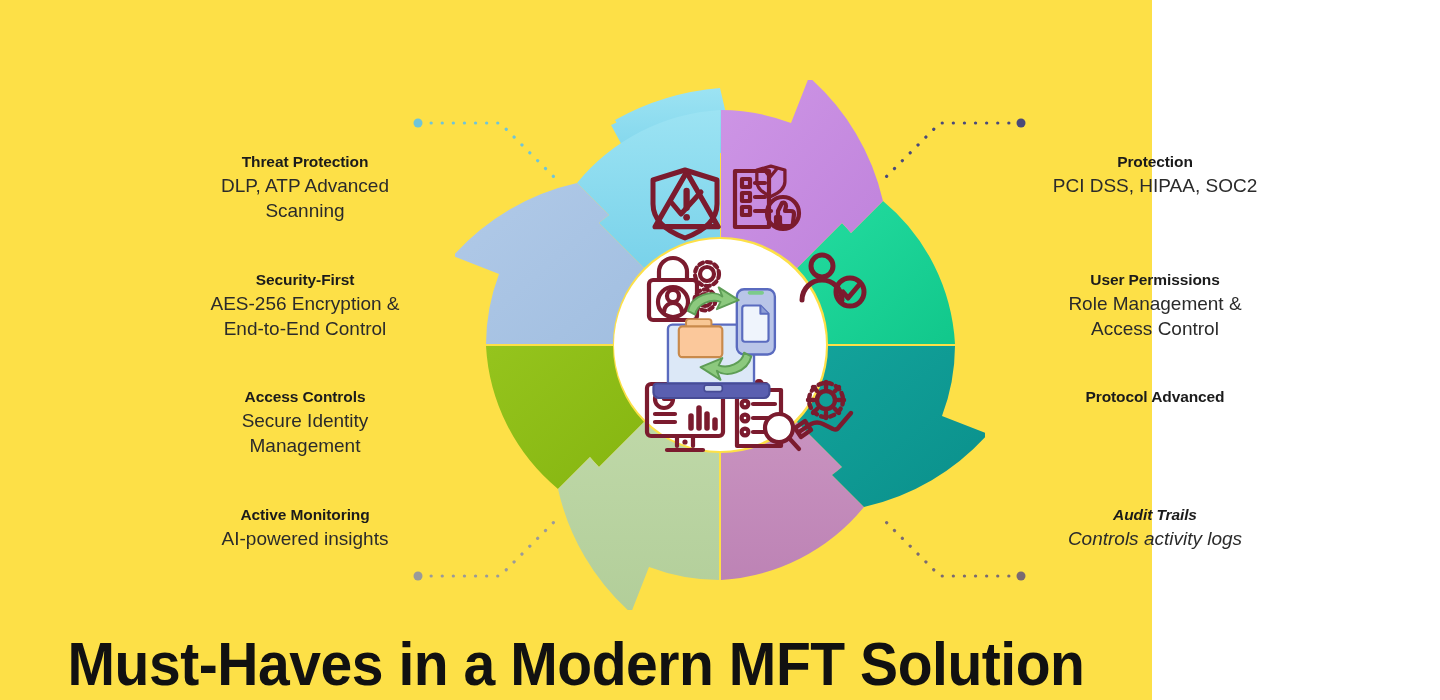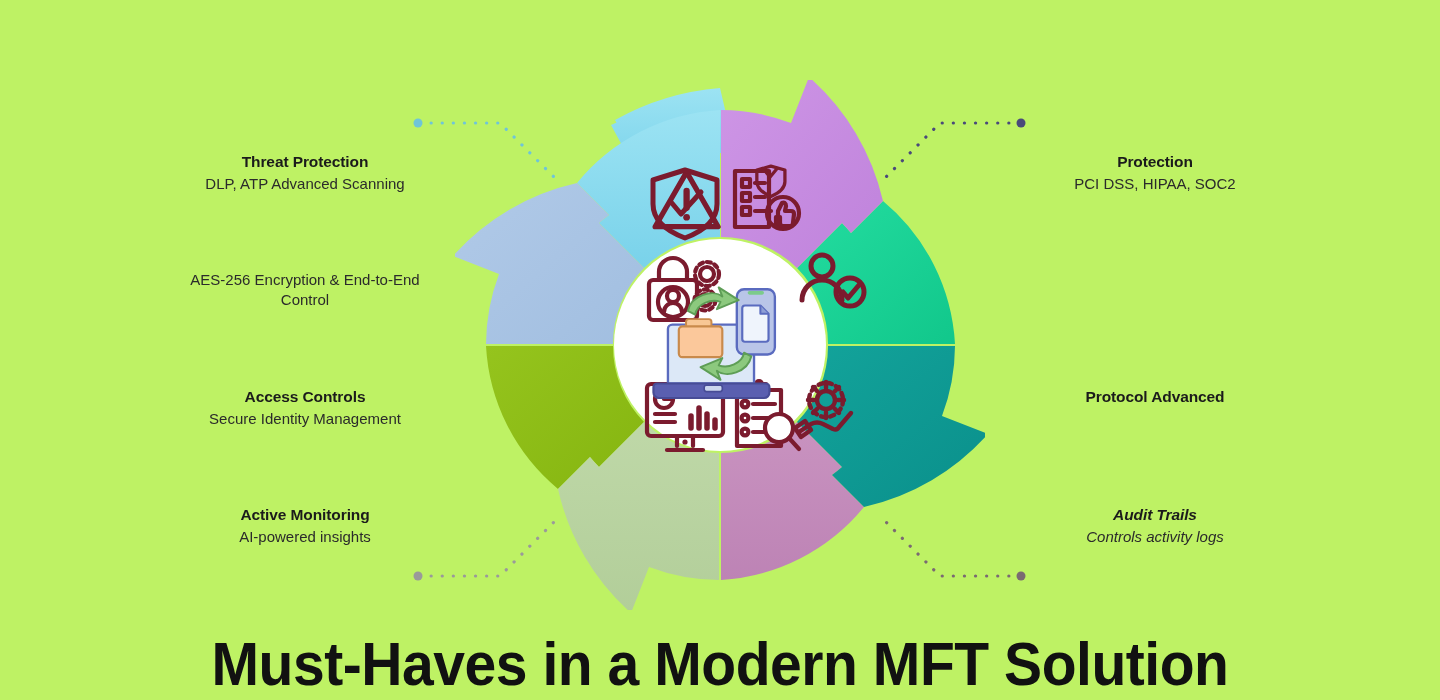--- a/index.html
+++ b/index.html
@@ -2,38 +2,38 @@
 <html><head>
 <meta charset="utf-8">
 <style>
   * { box-sizing: border-box; margin: 0; padding: 0; }
   html, body {
     width: 1440px; height: 700px;
     background: #ffffff;
     font-family: "Liberation Sans", sans-serif;
     overflow: hidden;
   }
-  .page { position: relative; width: 1440px; height: 700px; background:#bef264; }
+  .page { position: relative; width: 1152px; height: 700px; background:#fde047; }
 
   
   .label {
     position: absolute;
     width: 230px;
     color: #222222;
     line-height: 1.30;
   }
   .label .ttl {
     font-size: 15.5px;
     font-weight: bold;
     color: #1b1b1b;
     letter-spacing: -0.1px;
     margin-bottom: 2px;
   }
   .label .sub {
-    font-size: 15px;
+    font-size: 19px;
     font-weight: normal;
     color: #2b2b2b;
   }
   .label.left  { text-align: center; left: 190px; }
   .label.right { text-align: center; left: 1040px; }
 
   .lb-threat   { top: 152px; }
   .lb-security { top: 270px; }
   .lb-access   { top: 387px; }
   .lb-active   { top: 505px; }
@@ -300,35 +300,40 @@
 
       <path d="M114 88 C110 106 86 112 76 104 L80 114 L58 100 L82 90 L78 98 C88 102 104 96 106 84 Z" fill="#8CC97E" stroke="#5E9E56" stroke-width="2.2" stroke-linejoin="round"></path>
     </svg>
   </div>
 
   <div class="label left lb-threat">
     <div class="ttl">Threat Protection</div>
     <div class="sub">DLP, ATP Advanced Scanning</div>
   </div>
   <div class="label left lb-security">
+    <div class="ttl">Security-First</div>
     <div class="sub">AES-256 Encryption &amp; End-to-End Control</div>
   </div>
   <div class="label left lb-active">
     <div class="ttl">Active Monitoring</div>
     <div class="sub">AI-powered insights</div>
   </div>
   <div class="label left lb-access">
     <div class="ttl">Access Controls</div>
     <div class="sub">Secure Identity Management</div>
   </div>
 
   <div class="label right lb-compl">
     <div class="ttl">Protection</div>
     <div class="sub">PCI DSS, HIPAA, SOC2</div>
   </div>
+  <div class="label right lb-userperm">
+    <div class="ttl">User Permissions</div>
+    <div class="sub">Role Management &amp; Access Control</div>
+  </div>
   <div class="label right lb-proto">
     <div class="ttl">Protocol Advanced</div>
   </div>
   <div class="label right lb-audit">
     <div class="ttl">Audit Trails</div>
     <div class="sub">Controls activity logs</div>
   </div>
 
   <div class="title">Must-Haves in a Modern MFT Solution</div>
 

